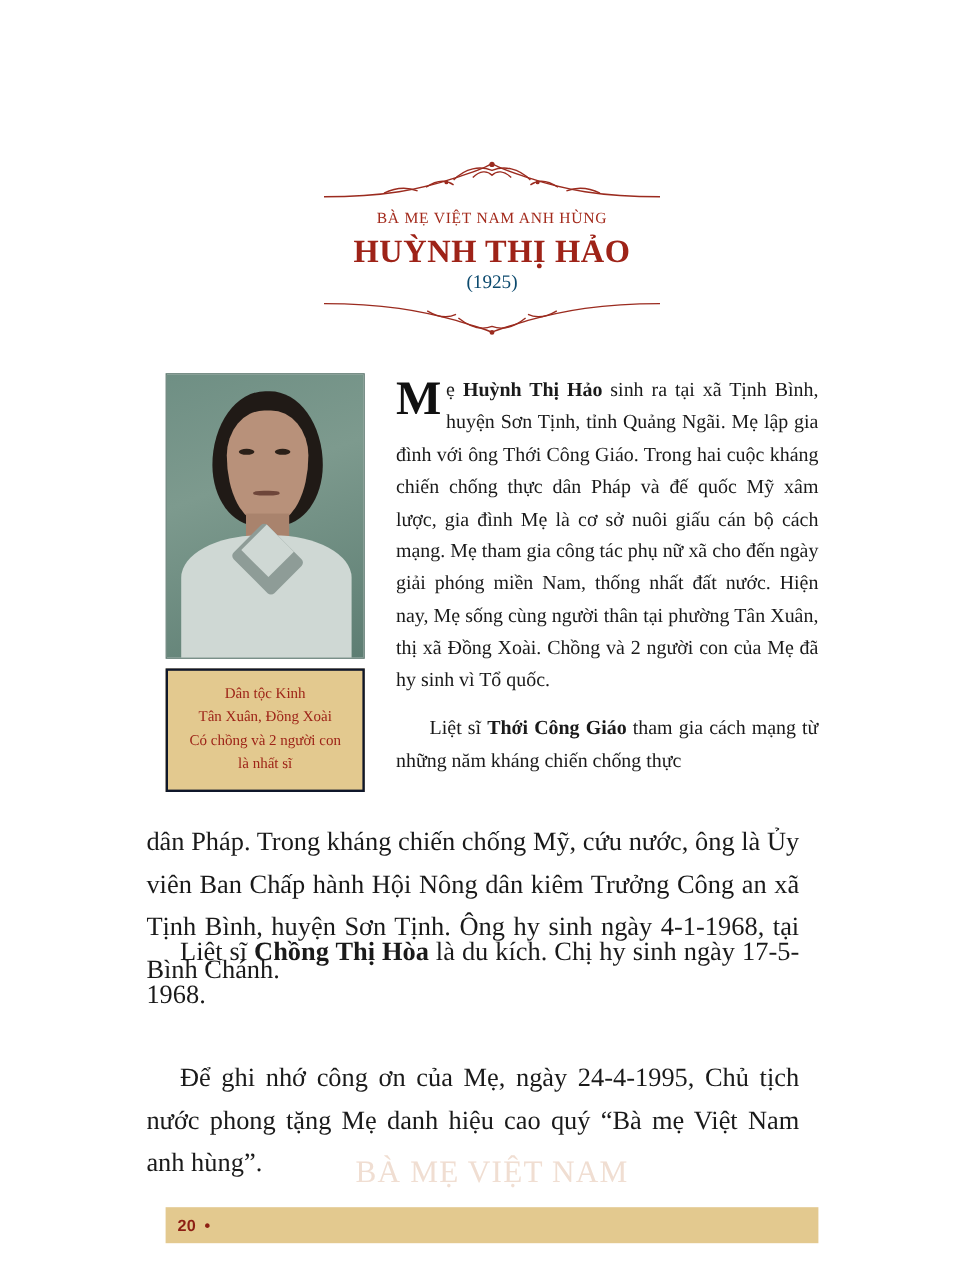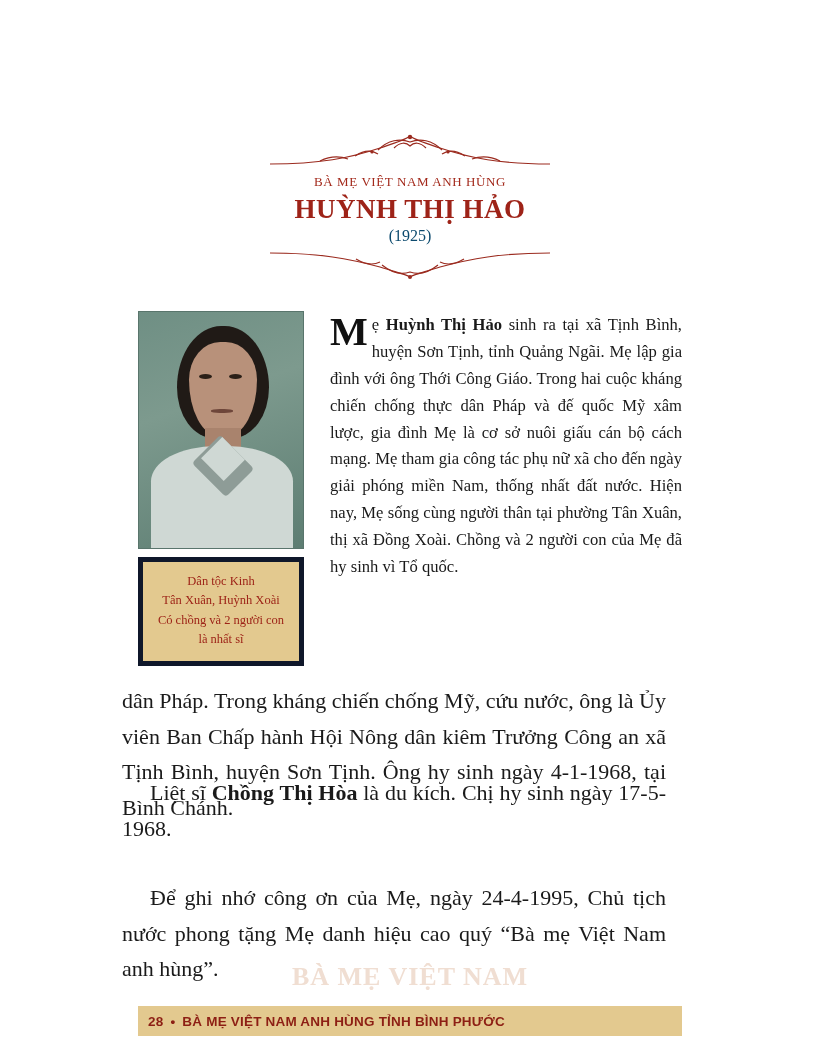--- a/index.html
+++ b/index.html
@@ -138,21 +138,21 @@
     position: absolute;
     left: 68px; top: 132px;
     width: 32px; height: 30px;
     background: #cfd8d4;
     transform: rotate(45deg);
   }
 
   .caption {
     width: 166px;
     background: #e3c98f;
-    border: 5px solid #0f172a;
+    border: 2px solid #0f172a;
     box-sizing: border-box;
     padding: 10px 6px 11px 6px;
     text-align: center;
     color: #9d2317;
     font-size: 12.5px;
     line-height: 1.55;
     margin-top: 8px;
   }
 
   
@@ -193,21 +193,21 @@
 
   
   .ghost {
     position: absolute;
     left: 138px;
     top: 962px;
     width: 544px;
     text-align: center;
     color: #f0ded2;
     font-size: 26px;
-    font-weight: bold;
+    font-weight: normal;
     letter-spacing: 1px;
     user-select: none;
   }
 
   
   .footer {
     position: absolute;
     left: 138px;
     top: 1006px;
     width: 544px;
@@ -271,46 +271,48 @@
       <div class="ph-eye-r"></div>
       <div class="ph-mouth"></div>
       <div class="ph-neck"></div>
       <div class="ph-body"></div>
       <div class="ph-collar"></div>
       <div class="ph-collar2"></div>
     </div>
 
     <div class="caption">
       <div>Dân tộc Kinh</div>
-      <div>Tân Xuân, Huỳnh Xoài</div>
+      <div>Tân Xuân, Đồng Xoài</div>
       <div>Có chồng và 2 người con</div>
       <div>là nhất sĩ</div>
     </div>
   </div>
 
   <div class="col-right">
     <p class="para">
       <span class="dropcap">M</span><span>ẹ <b>Huỳnh Thị Hảo</b> sinh ra tại xã Tịnh Bình, huyện Sơn Tịnh, tỉnh Quảng Ngãi. Mẹ lập gia đình với ông Thới Công Giáo. Trong hai cuộc kháng chiến chống thực dân Pháp và đế quốc Mỹ xâm lược, gia đình Mẹ là cơ sở nuôi giấu cán bộ cách mạng. Mẹ tham gia công tác phụ nữ xã cho đến ngày giải phóng miền Nam, thống nhất đất nước. Hiện nay, Mẹ sống cùng người thân tại phường Tân Xuân, thị xã Đồng Xoài. Chồng và 2 người con của Mẹ đã hy sinh vì Tổ quốc.</span>
     </p>
+    <p class="para indent" style="margin-top:13px">
+      <span>Liệt sĩ <b>Thới Công Giáo</b> tham gia cách mạng từ những năm kháng chiến chống thực</span>
+    </p>
   </div>
 
   <div class="p-wrap" style="top:683px">
     <span>dân Pháp. Trong kháng chiến chống Mỹ, cứu nước, ông là Ủy viên Ban Chấp hành Hội Nông dân kiêm Trưởng Công an xã Tịnh Bình, huyện Sơn Tịnh. Ông hy sinh ngày 4-1-1968, tại Bình Chánh.</span>
   </div>
 
   <div class="p-wrap indent" style="top:775px">
     <span>Liệt sĩ <b>Chồng Thị Hòa</b> là du kích. Chị hy sinh ngày 17-5-1968.</span>
   </div>
 
 
   <div class="p-wrap indent" style="top:880px">
     <span>Để ghi nhớ công ơn của Mẹ, ngày 24-4-1995, Chủ tịch nước phong tặng Mẹ danh hiệu cao quý “Bà mẹ Việt Nam anh hùng”.</span>
   </div>
 
   <div class="ghost">BÀ MẸ VIỆT NAM</div>
 
   <div class="footer">
-    <span class="pg">28</span>
+    <span class="pg">20</span>
     <span class="dot">•</span>
-    <span>BÀ MẸ VIỆT NAM ANH HÙNG TỈNH BÌNH PHƯỚC</span>
   </div>
 
 </div>
 
 </body></html>

